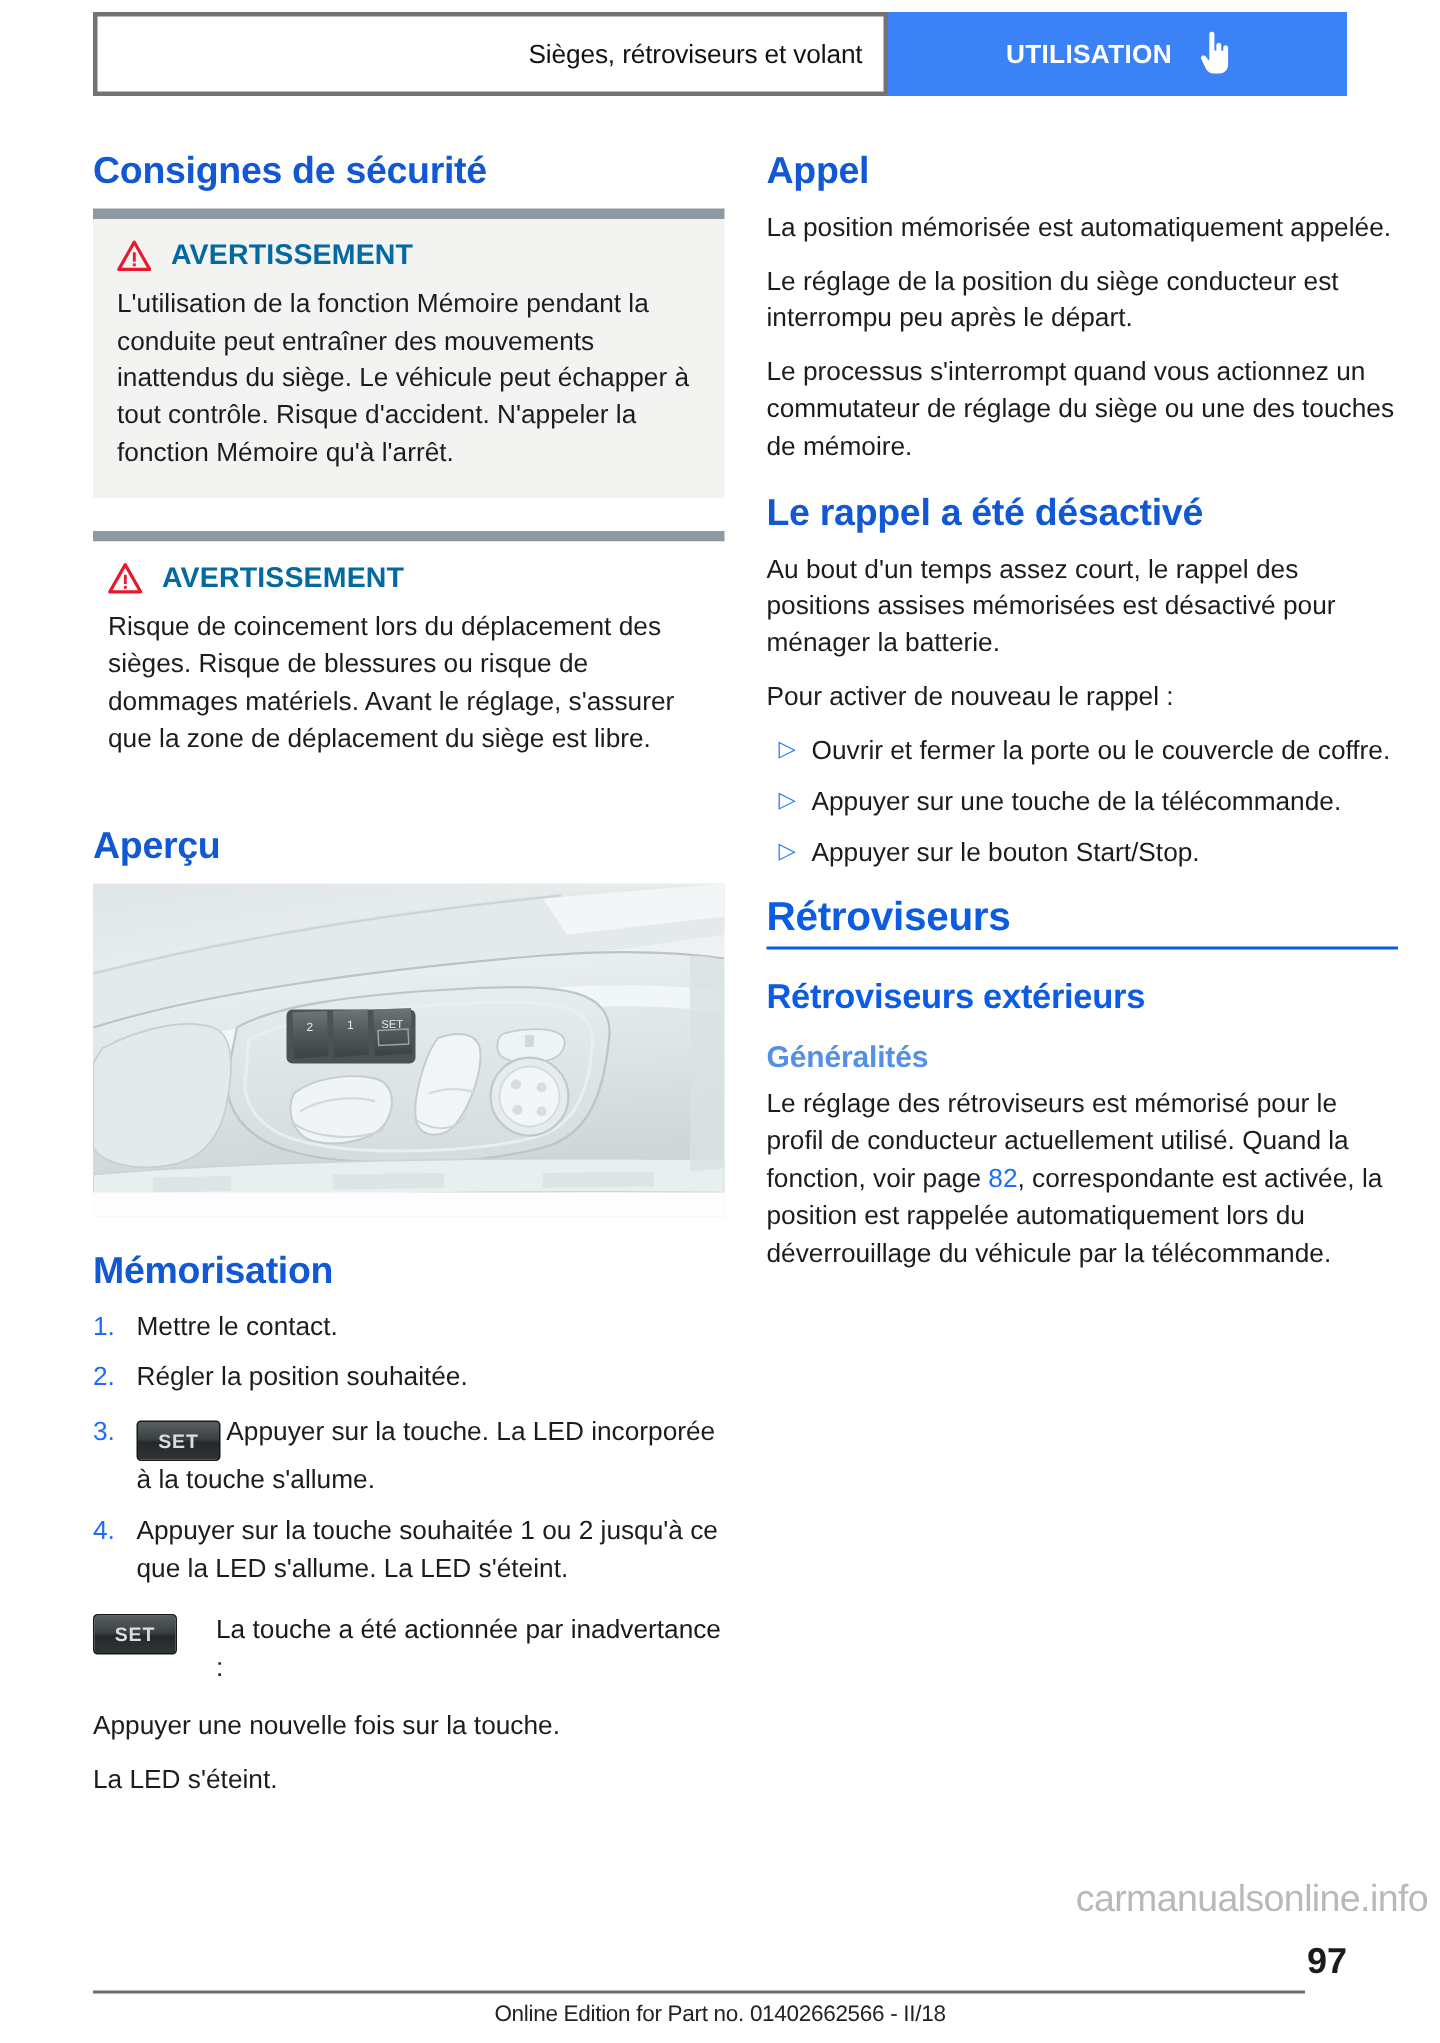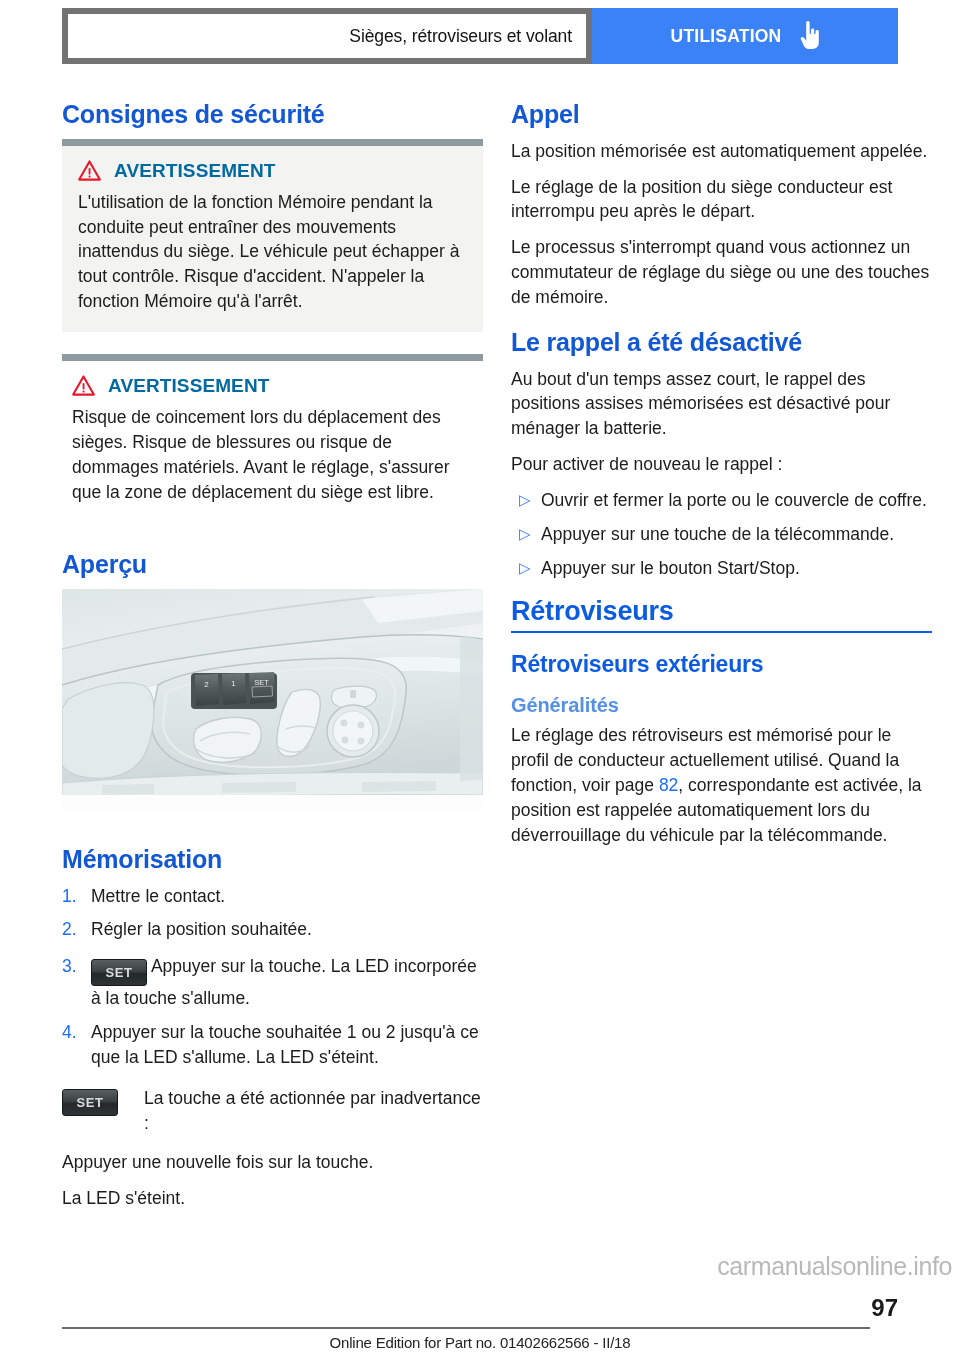--- a/index.html
+++ b/index.html
@@ -21,21 +21,21 @@
     position: absolute;
     left: 62px;
     top: 8px;
     width: 836px;
     height: 56px;
     display: flex;
     align-items: stretch;
   }
   .header-crumb {
     flex: 1 1 auto;
-    border: 6px solid #737373;
+    border: 3px solid #737373;
     background: #ffffff;
     display: flex;
     align-items: center;
     justify-content: flex-end;
     padding-right: 14px;
     box-sizing: border-box;
   }
   .header-crumb-text {
     font-size: 17.5px;
     color: #121212;
@@ -390,21 +390,21 @@
       <path d="M0 194 C 90 186, 240 182, 421 184 L421 206 C 250 204, 96 208, 0 216 Z" fill="#e9eeef" stroke="#cbd4d6" stroke-width="1.1"></path>
       <path d="M40 196 L92 195 L92 205 L40 206 Z" fill="#dde4e6"></path>
       <path d="M160 194 L234 193 L234 203 L160 204 Z" fill="#dde4e6"></path>
       <path d="M300 193 L374 192 L374 202 L300 203 Z" fill="#dde4e6"></path>
       <rect x="0" y="206" width="421" height="16" fill="#fdfdfd"></rect>
 
       <path d="M398 48 C 410 48, 418 50, 421 52 L421 190 L398 192 Z" fill="#d9e1e3" opacity="0.8"></path>
     </svg>
   </div>
 
-  <h1 class="h-blue" style="margin-top:34px;">Mémorisation</h1>
+  <h1 class="h-blue" style="margin-top:22px;">Mémorisation</h1>
 
   <ol class="steps">
     <li>
       <span class="step-num">1.</span>
       <span class="step-text">Mettre le contact.</span>
     </li>
     <li>
       <span class="step-num">2.</span>
       <span class="step-text">Régler la position souhaitée.</span>
     </li>

